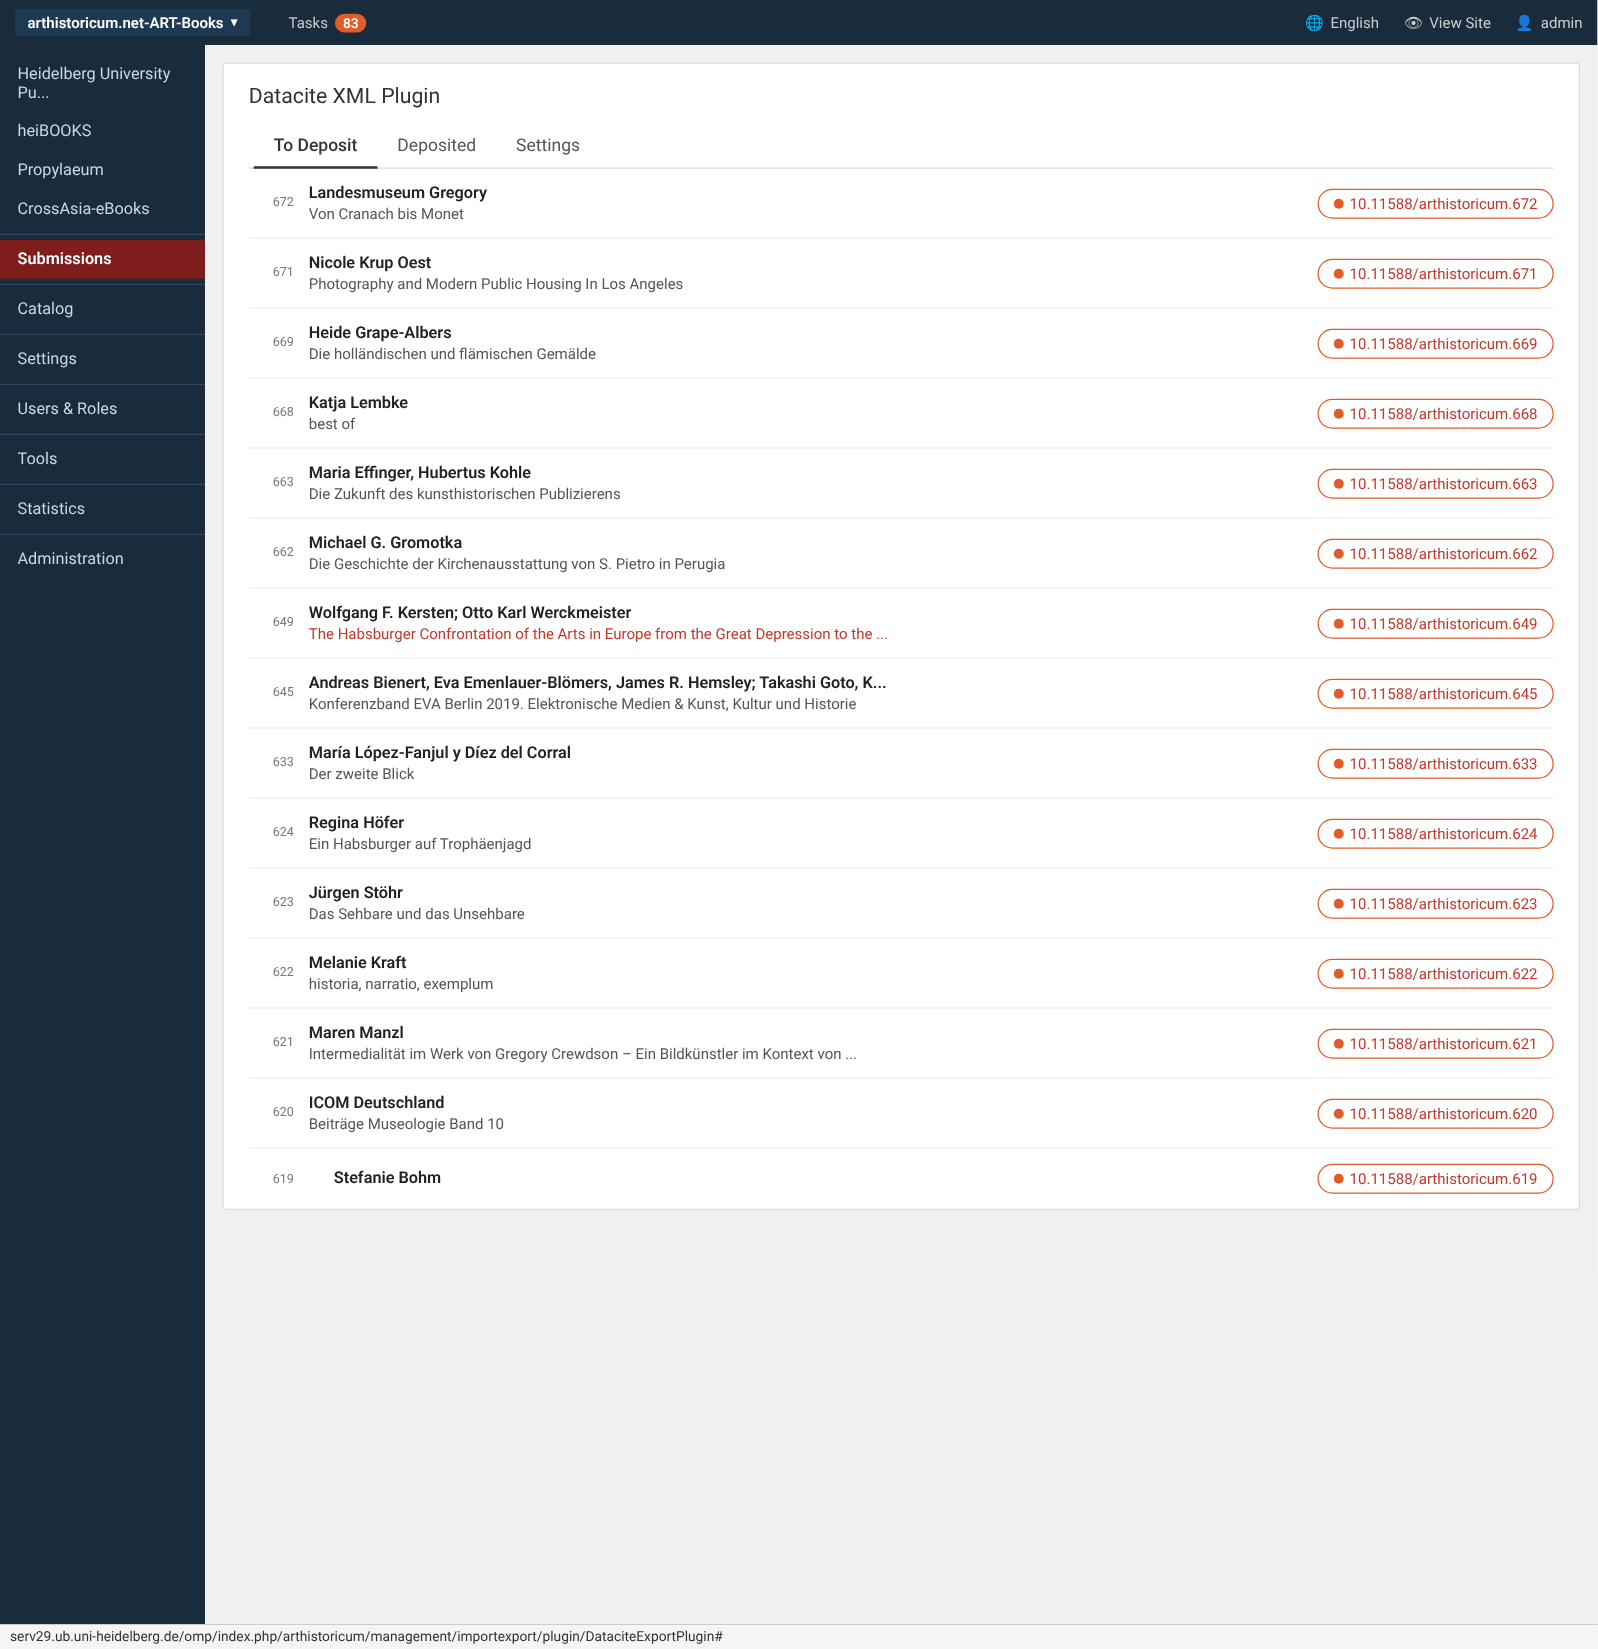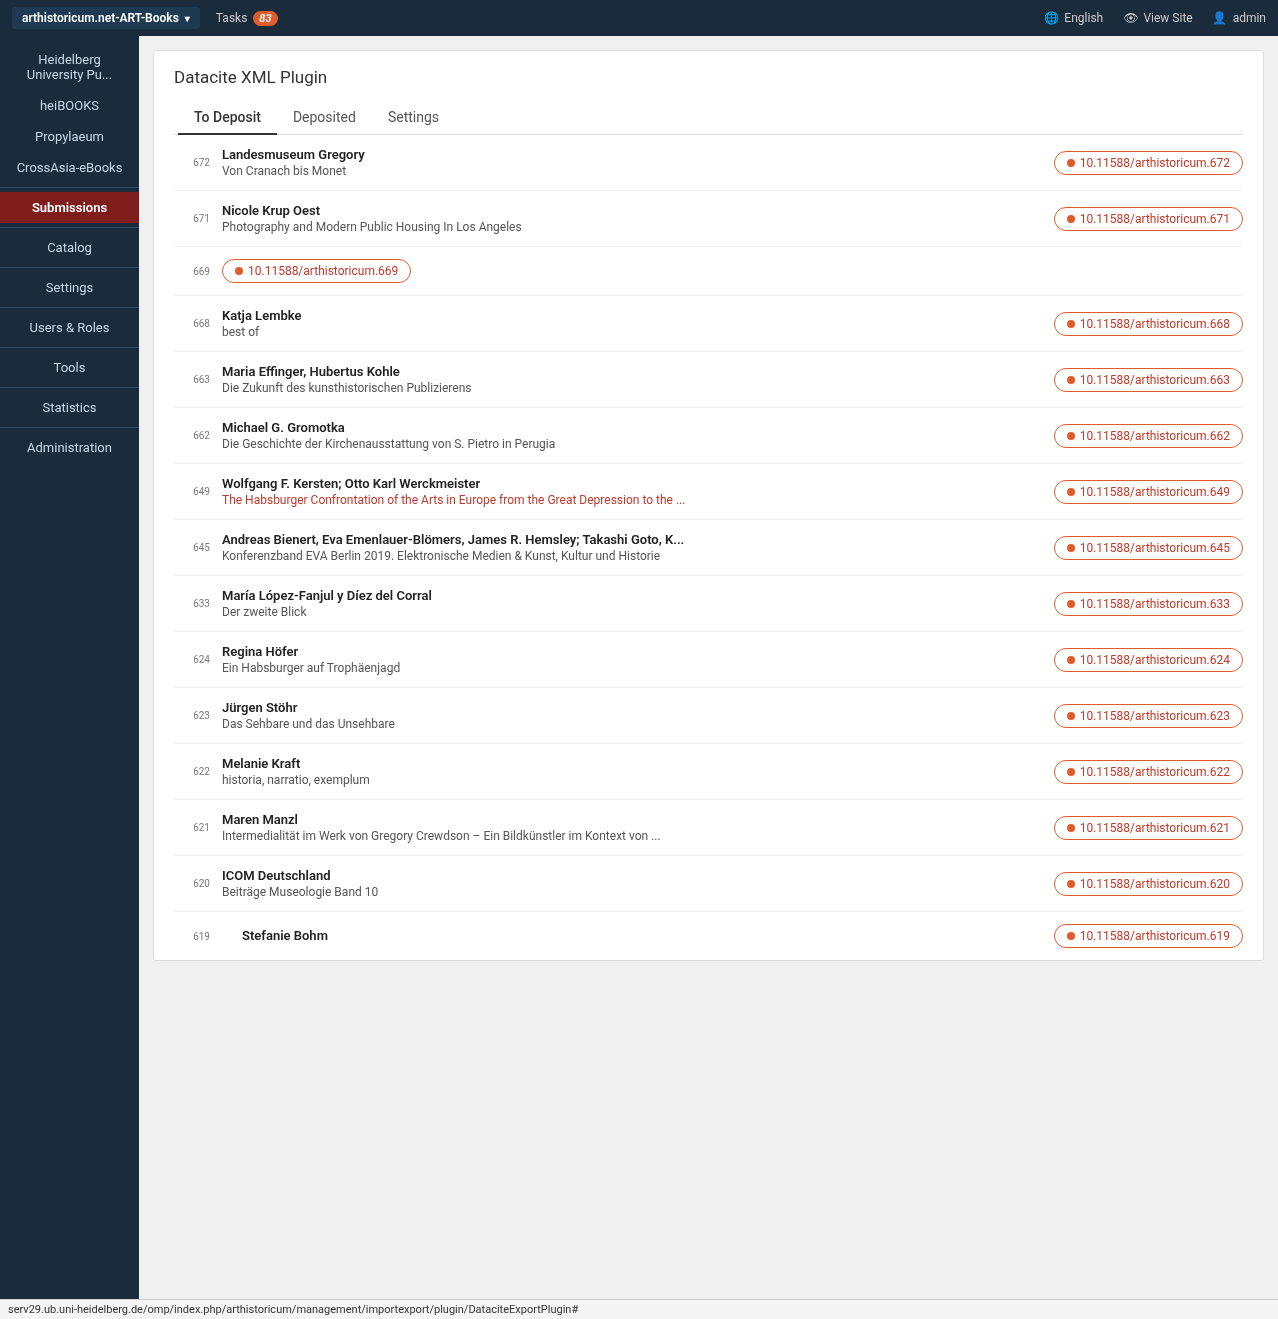--- a/index.html
+++ b/index.html
@@ -6,21 +6,21 @@
     body { font-family: -apple-system, BlinkMacSystemFont, 'Segoe UI', Roboto, sans-serif; font-size: 13px; background: #f0f0f0; }
 
     
     .topbar {
       background: #1a2b3c;
       color: #fff;
       display: flex;
       align-items: center;
       height: 36px;
       padding: 0 12px;
-      gap: 16px;
+      gap: 31px;
     }
     .topbar-brand {
       background: #1e3a52;
       color: #fff;
       font-size: 12px;
       font-weight: 600;
       padding: 4px 10px;
       border-radius: 3px;
       display: flex;
       align-items: center;
@@ -36,21 +36,20 @@
       font-size: 12px;
       cursor: pointer;
     }
     .badge {
       background: #e05c2a;
       color: #fff;
       border-radius: 10px;
       padding: 1px 6px;
       font-size: 11px;
       font-weight: 600;
-      font-style: italic;
     }
     .topbar-right {
       margin-left: auto;
       display: flex;
       align-items: center;
       gap: 20px;
     }
     .topbar-right a {
       color: #ccc;
       text-decoration: none;
@@ -62,26 +61,25 @@
     }
 
     
     .layout {
       display: flex;
       min-height: calc(100vh - 36px);
     }
 
     
     .sidebar {
-      width: 139px;
+      width: 164px;
       background: #1a2b3c;
       color: #fff;
       flex-shrink: 0;
       padding-top: 8px;
-      text-align: center;
     }
     .sidebar-item {
       display: block;
       padding: 8px 14px;
       color: #c5d8e8;
       font-size: 13px;
       cursor: pointer;
       text-decoration: none;
     }
     .sidebar-item.active { background: #7f1d1d; color: #fff; font-weight: 600; }
@@ -323,20 +321,24 @@
       </div>
       <div class="item-doi">
         <a class="doi-btn" href="#">
           <span class="doi-circle"></span>
           <span>10.11588/arthistoricum.671</span>
         </a>
       </div>
     </div>
           <div class="list-item">
       <div class="item-number">669</div>
+      <div class="item-info">
+        <div class="item-title">Heide Grape-Albers</div>
+        <div class="item-subtitle">Die holländischen und flämischen Gemälde</div>
+      </div>
       <div class="item-doi">
         <a class="doi-btn" href="#">
           <span class="doi-circle"></span>
           <span>10.11588/arthistoricum.669</span>
         </a>
       </div>
     </div>
           <div class="list-item">
       <div class="item-number">668</div>
       <div class="item-info">

